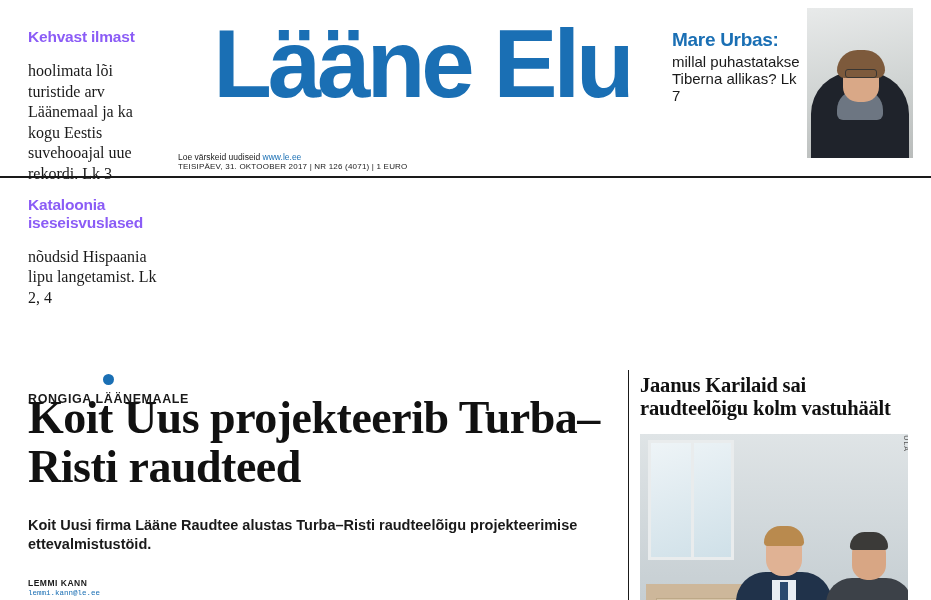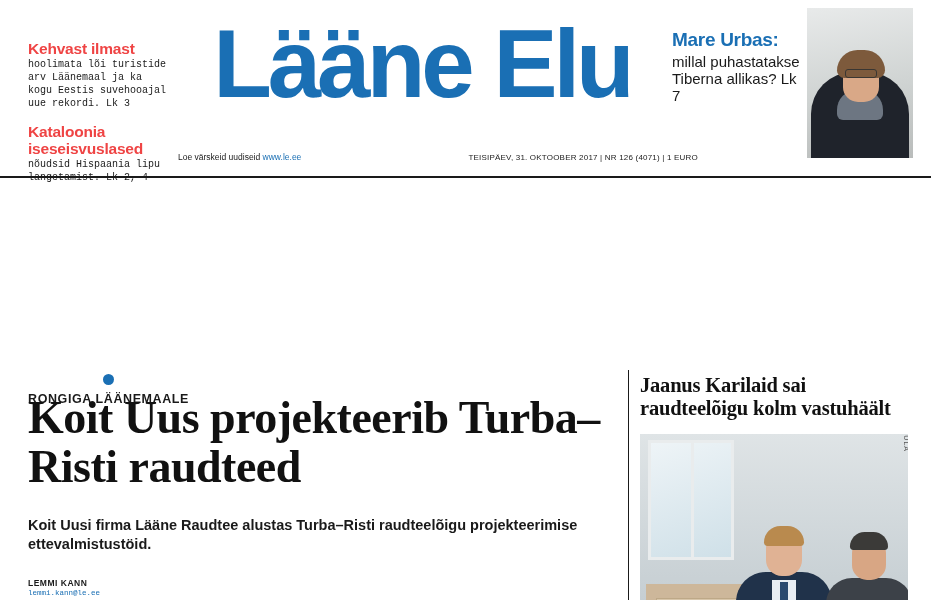--- a/index.html
+++ b/index.html
@@ -11,43 +11,43 @@
   }
   .page { position: relative; width: 931px; height: 600px; background: #fff; }
 
   
   .masthead { position: relative; height: 178px; border-bottom: 2px solid #1a1a1a; }
 
   .teaser-left { position: absolute; left: 28px; top: 28px; width: 140px; }
   .teaser-head {
     font-family: "Liberation Sans", sans-serif;
     font-weight: bold; font-size: 15.5px; line-height: 1.12;
-    color: #ef4444; letter-spacing: -0.2px; margin-top: 12px;
+    color: #8b5cf6; letter-spacing: -0.2px;
   }
   .teaser-body {
-    font-family: Liberation Mono, monospace;
-    font-size: 10px; line-height: 1.28; color: #1a1a1a;
-    margin-top: 2px;
+    font-family: Liberation Serif, serif;
+    font-size: 16px; line-height: 1.28; color: #1a1a1a;
+    margin-top: 16px;
   }
   .teaser-left .block2 { margin-top: 12px; }
 
   .logo-wrap {
     position: absolute; left: 172px; top: 18px; width: 500px; text-align: center;
   }
   .logo {
     font-family: "Liberation Sans", sans-serif;
     font-weight: bold;
     font-size: 96px;
     line-height: 0.95;
     color: #1a6fb4;
     letter-spacing: -4px;
   }
   .logo-under {
     position: absolute; left: 178px; top: 152px; width: 520px;
-    display: flex; justify-content: space-between; align-items: baseline;
+    display: flex; justify-content: space-between; align-items: baseline; flex-direction: column;
   }
   .logo-sub {
     font-family: "Liberation Sans", sans-serif;
     font-size: 8.5px; color: #1a1a1a;
   }
   .logo-sub .url { color: #1a6fb4; }
   .issue-line {
     font-family: "Liberation Sans", sans-serif;
     font-size: 8px; color: #1a1a1a; letter-spacing: 0.2px;
   }

